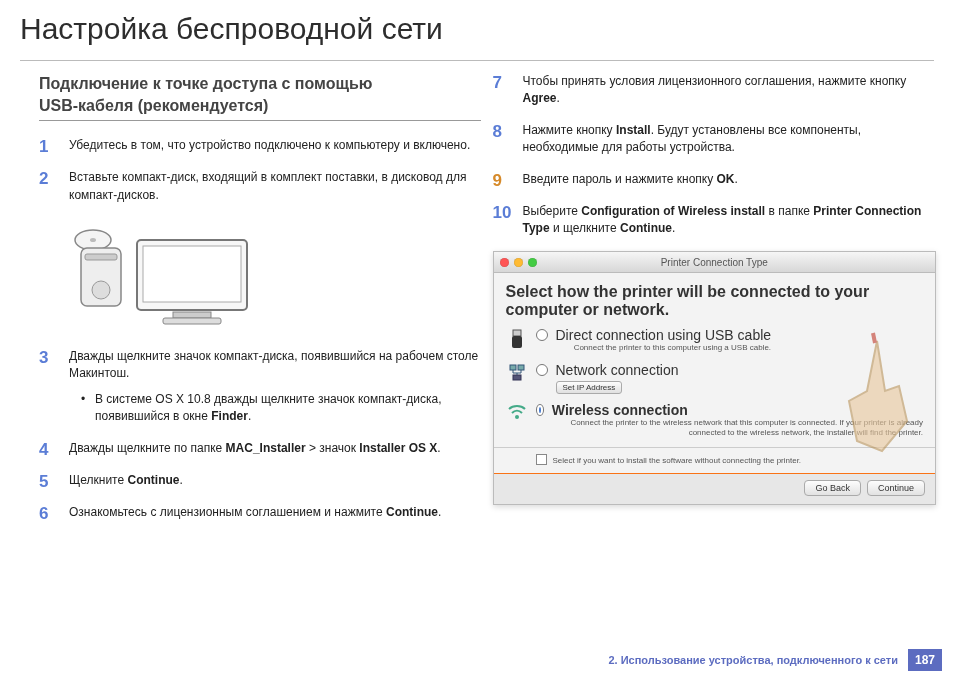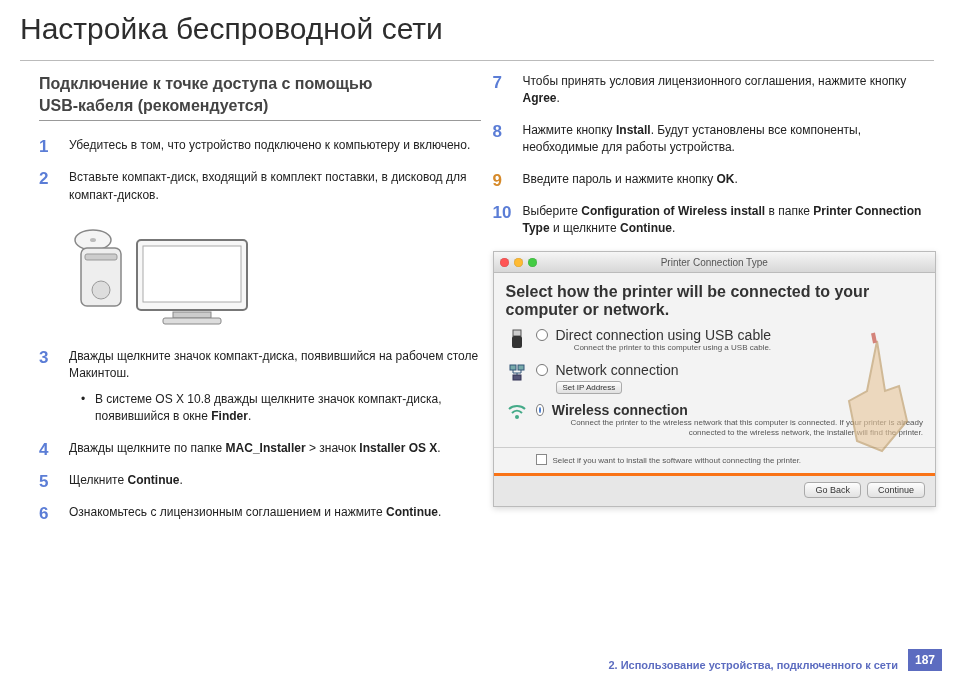--- a/index.html
+++ b/index.html
@@ -196,21 +196,21 @@
   .mac-sep {
     border-top: 1px solid #ccc;
     margin: 4px -12px 6px -12px;
   }
   .mac-footer {
     display: flex;
     justify-content: flex-end;
     gap: 6px;
     padding: 6px 10px 8px;
     background: #e7e7e7;
-    border-top: 3px solid #f97316;
+    border-top: 1px solid #f97316;
   }
   .mac-btn {
     font-size: 9px;
     padding: 2px 10px;
     background: linear-gradient(#fdfdfd,#e2e2e2);
     border: 1px solid #aaa;
     border-radius: 4px;
   }
   .hand-overlay {
     position: absolute;
@@ -220,21 +220,21 @@
     height: 130px;
     pointer-events: none;
     opacity: .6;
   }
 
   .footer {
     position: absolute;
     bottom: 4px;
     right: 12px;
     display: flex;
-    align-items: flex-end;
+    align-items: center;
     gap: 10px;
     font-size: 11px;
   }
   .footer .footer-text {
     color: #5c6cc0;
     font-weight: 700;
   }
   .footer .page-badge {
     background: #5c6cc0;
     color: #fff;

